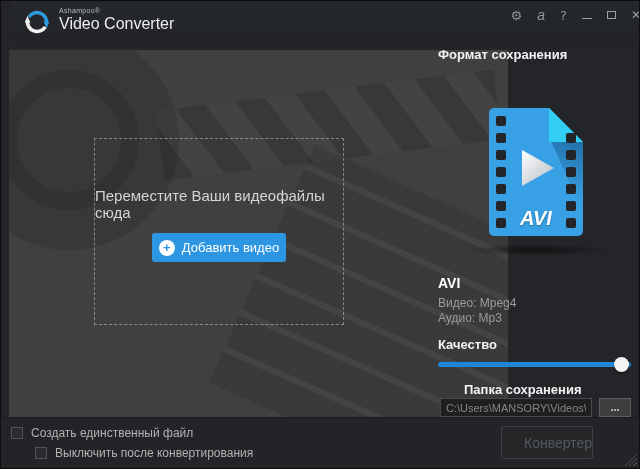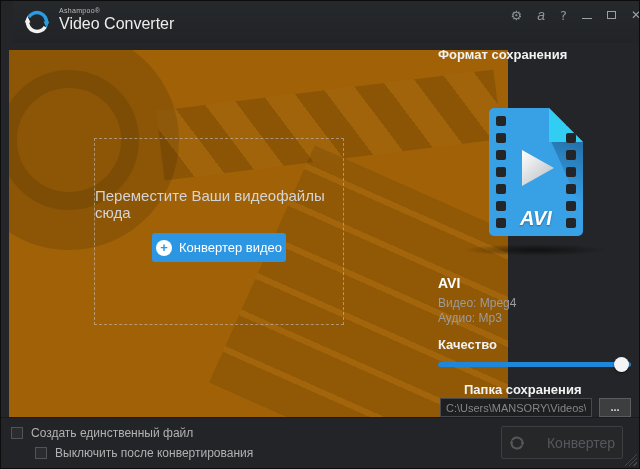--- a/index.html
+++ b/index.html
@@ -22,21 +22,21 @@
     display:flex; align-items:center; gap:15px; }
   .tb-ico { color:#8f9499; font-size:13px; line-height:1; cursor:default;
     font-family:"DejaVu Sans", sans-serif; }
   .tb-ico.acct { font-style:italic; font-size:14px; font-family:"Liberation Sans",sans-serif; }
   .win-min { width:10px; height:1px; background:#9aa0a4; margin-top:6px; }
   .win-max { width:9px; height:8px; border:1px solid #9aa0a4; }
   .win-close { color:#9aa0a4; font-size:12px; font-family:"DejaVu Sans",sans-serif; }
 
   
   .main-panel { position:absolute; left:8px; top:49px; width:499px; height:369px;
-    background:#a16207; overflow:hidden;padding-left:28px; }
+    background:#404040; overflow:hidden;padding-left:28px; }
   .decor1 { position:absolute; left:-50px; top:-20px; width:220px; height:220px;
     border-radius:50%; background:rgba(0,0,0,.12); }
   .decor1b { position:absolute; left:-10px; top:20px; width:140px; height:140px;
     border-radius:50%; border:18px solid rgba(0,0,0,.10); }
   .decor2 { position:absolute; left:150px; top:40px; width:340px; height:70px;
     transform:rotate(-7deg);
     background:repeating-linear-gradient(60deg, rgba(0,0,0,.13) 0 26px, rgba(255,255,255,.015) 26px 52px); }
   .decor3 { position:absolute; right:-60px; bottom:-40px; width:320px; height:260px;
     transform:rotate(24deg);
     background:repeating-linear-gradient(0deg, rgba(0,0,0,.10) 0 34px, rgba(255,255,255,.02) 34px 40px); }
@@ -105,21 +105,21 @@
     line-height:15px; text-align:center; cursor:pointer; font-weight:bold;
     font-family:"Liberation Sans",sans-serif; }
 
   
   .bottombar { position:absolute; left:0; bottom:0; width:100%; height:51px;
     background:#232427; border-top:1px solid #1a1b1d; }
   .chk-row { position:absolute; left:10px; display:flex; align-items:center; gap:8px; cursor:pointer; }
   .chk-row.r1 { top:8px; } .chk-row.r2 { top:28px;padding-left:24px; }
   .chk-box { width:12px; height:12px; background:#2b2c2e; border:1px solid #525356; }
   .chk-label { color:#b2b2b2; font-size:12px; }
-  .convert-btn { position:absolute; left:500px; top:8px; width:122px; height:33px;
+  .convert-btn { position:absolute; left:500px; top:8px; width:92px; height:33px;
     background:#262729; border:1px solid #3c3e41; border-radius:2px;
     display:flex; align-items:center; justify-content:center; gap:22px; cursor:default; }
   .convert-label { color:#55595d; font-size:14px; }
   .sync-ico { display:inline-block; }
   .resize-grip { position:absolute; right:2px; bottom:2px; width:13px; height:13px;
     background:repeating-linear-gradient(-45deg, transparent 0 2px, #45484b 2px 3px);
     clip-path:polygon(100% 0, 100% 100%, 0 100%); }
 </style>
 </head>
 <body>
@@ -149,21 +149,21 @@
 
   <div class="main-panel">
     <div class="decor1"></div>
     <div class="decor1b"></div>
     <div class="decor2"></div>
     <div class="decor3"></div>
     <div class="dropzone">
       <div class="drop-msg">Переместите Ваши видеофайлы сюда</div>
       <button class="add-btn">
         <span class="plus-circle">+</span>
-        <span>Конвертер видео</span>
+        <span>Добавить видео</span>
       </button>
     </div>
   </div>
 
   <div class="side-panel">
     <div class="sec-head h-format">Формат сохранения</div>
 
 
     <div class="file-icon">
       <div class="fi-body"></div>

